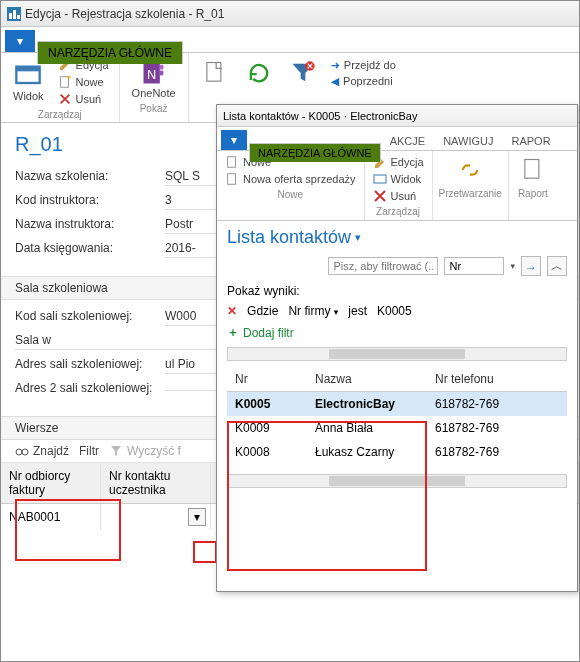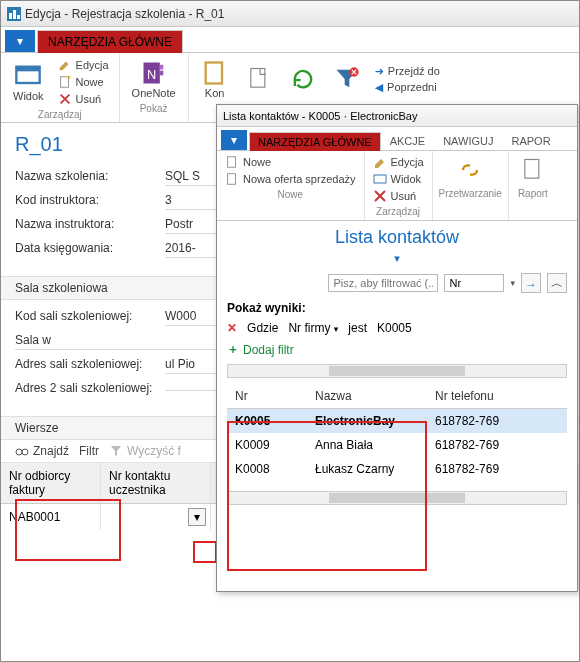--- a/index.html
+++ b/index.html
@@ -8,21 +8,21 @@
 .window { position: absolute; background: #fff; border: 1px solid #8a8a8a; box-shadow: 2px 2px 6px rgba(0,0,0,.25); }
 .win-main { left: 0; top: 0; width: 580px; height: 662px; }
 .win-popup { left: 216px; top: 104px; width: 362px; height: 488px; background:#fff; }
 
 .titlebar { height: 26px; background: linear-gradient(#f7f7f7,#e6e6e6); display:flex; align-items:center; padding: 0 6px; font-size:12px; color:#333; border-bottom:1px solid #c9c9c9;}
 .titlebar svg { margin-right:4px; }
 
 .ribbon-tabs { display:flex; align-items:flex-end; height:26px; background:#fff; border-bottom:1px solid #c9c9c9; }
 .ribbon-dropdown { width:30px; height:22px; background:#1a6fc4; color:#fff; display:flex; align-items:center; justify-content:center; margin:2px 2px 0 4px; cursor:pointer;}
 .ribbon-tab { padding:4px 10px; font-size:12px; color:#555; border:1px solid transparent; border-bottom:none; cursor:pointer;}
-.ribbon-tab.active { border-color:#c9c9c9; background:#b91c1c; color:#000; position:relative; top:1px;}
+.ribbon-tab.active { border-color:#c9c9c9; background:#4d7c0f; color:#000; position:relative; top:12px;}
 
 .ribbon-body { background:#fff; border-bottom:1px solid #c9c9c9; display:flex; }
 .ribbon-group { border-right:1px solid #e3e3e3; padding:4px 8px 2px 8px; display:flex; flex-direction:column; align-items:center; }
 .ribbon-group .label { font-size:10px; color:#888; margin-top:2px; }
 .rg-row { display:flex; gap:8px; align-items:center;}
 .rg-col { display:flex; flex-direction:column; gap:1px; font-size:11px; color:#444;}
 .rg-item { display:flex; align-items:center; gap:4px; padding:1px 2px; cursor:pointer;}
 .rg-item svg, .rg-item .ic { width:14px; height:14px; }
 .big-icon { display:flex; flex-direction:column; align-items:center; font-size:11px; color:#444; cursor:pointer; padding:2px 4px;}
 .big-icon svg { width:28px; height:28px; }
@@ -46,25 +46,25 @@
 
 .redbox { position:absolute; border:2px solid #d22; pointer-events:none; }
 
 .popup-title { height:22px; background:linear-gradient(#fafafa,#ececec); display:flex; align-items:center; padding:0 6px; font-size:11px; border-bottom:1px solid #c9c9c9;}
 .popup-tabs { display:flex; align-items:flex-end; height:24px; border-bottom:1px solid #c9c9c9; background:#fff;}
 .popup-tabs .ribbon-tab { font-size:11px; padding:3px 8px;}
 .popup-rb { display:flex; border-bottom:1px solid #c9c9c9; }
 .popup-rb .ribbon-group { padding:3px 6px;}
 .popup-rb .rg-item { font-size:11px;}
 .popup-body { padding:6px 10px; }
-.popup-h1 { color:#1a6fc4; font-size:18px; display:flex; align-items:center; gap:4px;flex-direction:column;}
+.popup-h1 { color:#1a6fc4; font-size:18px; display:flex; align-items:center; gap:4px;}
 .filter-row { display:flex; gap:6px; align-items:center; margin:8px 0;}
 .filter-row input { border:1px solid #b8b8b8; padding:2px 4px; font-size:11px;}
 .chevbtn { width:20px; height:20px; border:1px solid #b8b8b8; background:#f7f7f7; display:flex; align-items:center; justify-content:center;}
-.results-lbl { font-weight:bold; margin:6px 0 4px 0;}
+.results-lbl { font-weight:normal; margin:6px 0 4px 0;}
 .where-row { display:flex; align-items:center; gap:10px; font-size:12px; padding:2px 0;}
 .where-row .x { color:#d33; font-weight:bold;}
 .addfilter { color:#1a8a3a; display:flex; align-items:center; gap:4px; margin:4px 0 6px 0; font-size:12px;}
 .hscroll { height:14px; background:#f0f0f0; border:1px solid #ccc; position:relative; margin-bottom:6px;}
 .hscroll .thumb { position:absolute; left:30%; width:40%; top:1px; bottom:1px; background:#cfcfcf;}
 .ptable { width:100%; border-collapse:collapse; font-size:12px;}
 .ptable th, .ptable td { text-align:left; padding:5px 8px;}
 .ptable th { color:#333; font-weight:normal; border-bottom:1px solid #ccc;}
 .ptable tr.sel td { background:#d6e8f7;}
 .ptable tr.sel td:first-child { font-weight:bold;}
@@ -131,26 +131,20 @@
             <text x="6" y="17" font-size="11" fill="#fff">N</text>
             <rect x="17" y="5" width="3" height="4" fill="#b267cf"></rect>
             <rect x="17" y="10" width="3" height="4" fill="#9455b0"></rect>
           </svg>
         <span>OneNote</span>
       </div>
       <div class="label">Pokaż</div>
     </div>
     <div class="ribbon-group" style="border-right:none">
       <div class="rg-row">
-        <div class="big-icon">
-            <svg viewBox="0 0 24 24">
-              <rect x="4" y="3" width="14" height="18" fill="#fff" stroke="#cca34a" stroke-width="2"></rect>
-            </svg>
-            <span>Kon</span>
-          </div>
         <div class="big-icon">
             <svg viewBox="0 0 24 24">
               <rect x="5" y="3" width="12" height="16" fill="#fff" stroke="#888"></rect>
               <path d="M13 3v5h5" fill="none" stroke="#888"></path>
             </svg>
           </div>
         <div class="big-icon">
             <svg viewBox="0 0 24 24">
               <path d="M5 12a7 7 0 1 1 2 5" fill="none" stroke="#2a9a2a" stroke-width="2"></path>
               <path d="M5 18v-5h5" fill="none" stroke="#2a9a2a" stroke-width="2"></path>

